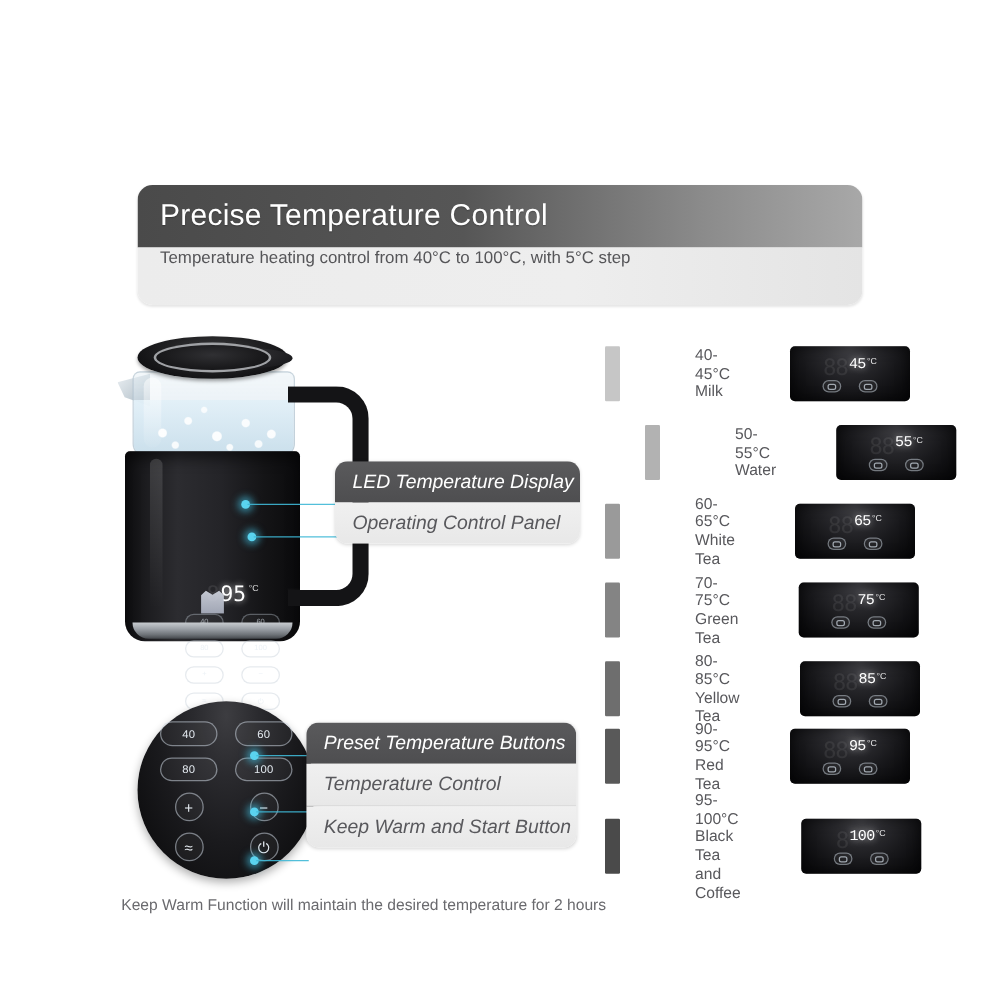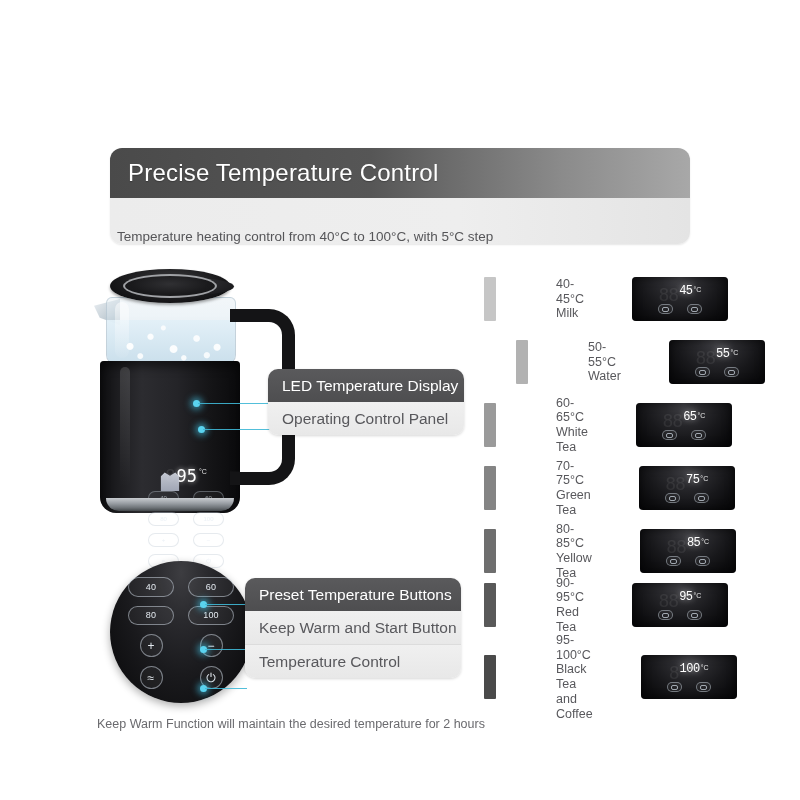--- a/index.html
+++ b/index.html
@@ -21,21 +21,21 @@
   .banner-title{
     height:50px;display:flex;align-items:center;
     padding:0 0 0 18px;
     background:linear-gradient(to right,#4a4a4a 0%,#565656 45%,#8b8b8b 78%,#a8a8a8 100%);
   }
   .banner-title span{
     color:#ffffff;font-size:24px;font-weight:400;letter-spacing:.2px;
     text-shadow:0 1px 1px rgba(0,0,0,.25);
   }
   .banner-sub{
-    height:46px;display:flex;align-items:flex-end;padding:0 0 0 7px;
+    height:46px;display:flex;align-items:flex-start;padding:0 0 0 18px;
     background:linear-gradient(to right,#ececec 0%,#eeeeee 60%,#e4e4e4 100%);
   }
   .banner-sub span{color:#555558;font-size:13.5px;}
 
   
   .kettle{position:absolute;left:88px;top:236px;width:190px;height:270px;}
 
   .k-lid{
     position:absolute;left:22px;top:0;width:120px;height:34px;
     background:radial-gradient(ellipse at 50% 35%,#3a3a3c 0%,#222224 42%,#141416 70%,#0b0b0d 100%);
@@ -165,21 +165,21 @@
     background:rgba(255,255,255,.045);
     display:flex;align-items:center;justify-content:center;
     color:#e3e9ef;font-size:9px;letter-spacing:.2px;
   }
   .pz-btn.round{border-radius:50%;width:21px;height:21px;margin:0 auto;}
   .pz-sym{font-size:12px;line-height:1;}
 
   
   .callout-group{position:absolute;border-radius:10px;overflow:hidden;
     box-shadow:0 1px 3px rgba(0,0,0,.16);}
-  .co{display:flex;align-items:center;padding:0 14px;white-space:nowrap;}
+  .co{display:flex;align-items:center;padding:0 14px;white-space:nowrap;font-style:italic;}
   .co.dark{background:linear-gradient(to bottom,#5a5a5c 0%,#4e4e50 100%);}
   .co.dark span{color:#ffffff;font-size:15.5px;}
   .co.light{background:linear-gradient(to bottom,#f0f0f0 0%,#e8e8e8 100%);}
   .co.light span{color:#58585c;font-size:15.5px;}
   .co.light + .co.light{border-top:1px solid #dcdcdc;}
 
   .group-top{left:268px;top:336px;width:196px;}
   .group-top .co{height:33px;}
   .group-bottom{left:245px;top:545px;width:216px;}
   .group-bottom .co{height:33px;}
@@ -322,24 +322,24 @@
   <div class="dot" style="left:200px;top:613px;"></div>
   <div class="conn" style="left:205px;top:616px;width:42px;"></div>
   <div class="dot" style="left:200px;top:652px;"></div>
   <div class="conn" style="left:205px;top:655px;width:42px;"></div>
 
   <div class="callout-group group-bottom">
     <div class="co dark">
       <span>Preset Temperature Buttons</span>
     </div>
     <div class="co light">
+      <span>Temperature Control</span>
+    </div>
+    <div class="co light">
       <span>Keep Warm and Start Button</span>
-    </div>
-    <div class="co light">
-      <span>Temperature Control</span>
     </div>
   </div>
 
   <div class="tlist">
 
     <div class="trow" style="top:0px;">
       <div class="tbar" style="background: rgb(198, 198, 198);"></div>
       <div class="tlabel">
         <div>40-45°C</div>
         <div>Milk</div>

